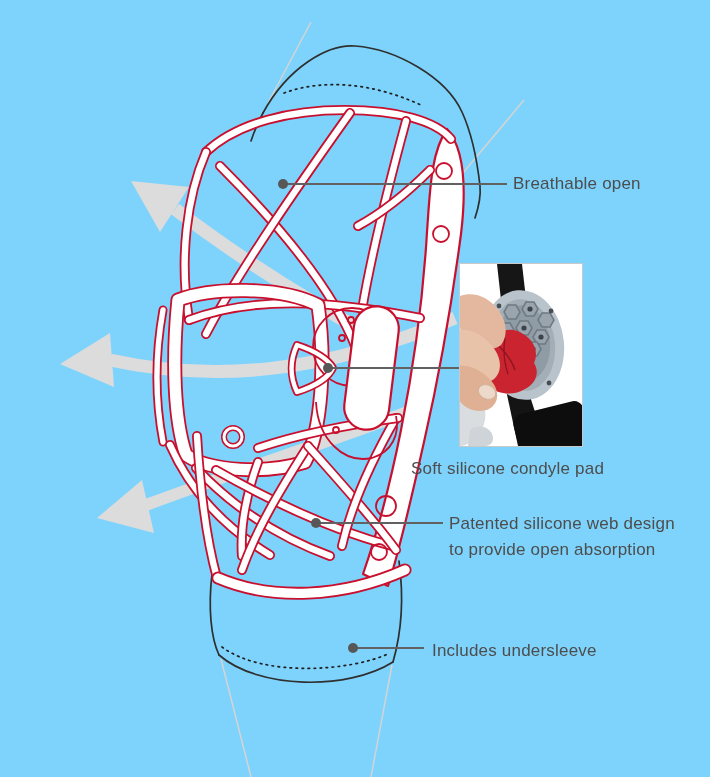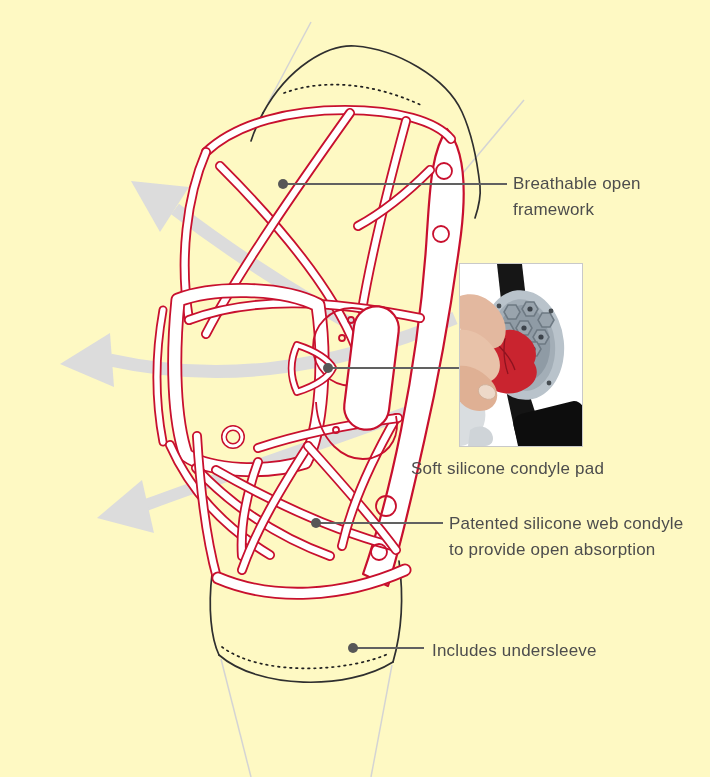--- a/index.html
+++ b/index.html
@@ -1,16 +1,16 @@
 <!DOCTYPE html>
 <html><head>
 <meta charset="utf-8">
 <style>
   html,body{margin:0;padding:0;background:#fff;}
-  .stage{position:relative;width:710px;height:777px;background:#fef9c3;overflow:hidden;
+  .stage{position:relative;width:710px;height:777px;background:#7dd3fc;overflow:hidden;
          font-family:"Liberation Sans",sans-serif;}
   svg{position:absolute;left:0;top:0;}
   
   .st{fill:none;stroke:#c8102e;stroke-linecap:round;stroke-linejoin:round;}
   .thin{fill:none;stroke:#c8102e;stroke-width:1.8;}
   .fillshape{fill:#ffffff;stroke:#c8102e;stroke-width:2.2;stroke-linejoin:round;}
   .leg{fill:none;stroke:#2f2f2f;stroke-width:1.7;stroke-linecap:round;}
   .legdot{fill:none;stroke:#1f1f1f;stroke-width:1.7;stroke-dasharray:1.6 4.4;stroke-linecap:round;}
   .fade{fill:none;stroke:#d4d4d4;stroke-width:1.5;}
   .arrowhead{fill:#dcdcdc;}
@@ -178,29 +178,28 @@
     <circle class="ldot" cx="328" cy="368" r="5"></circle>
     <line class="leader" x1="316" y1="523" x2="443" y2="523"></line>
     <circle class="ldot" cx="316" cy="523" r="5"></circle>
     <line class="leader" x1="353" y1="648" x2="424" y2="648"></line>
     <circle class="ldot" cx="353" cy="648" r="5"></circle>
   </g>
 </svg>
 
 <div class="callout" style="left:513px;top:171px">
   <div>Breathable open</div>
-  <div>framework</div>
 </div>
 
 <div class="callout" style="left:411px;top:456px">
   <div>Soft silicone condyle pad</div>
 </div>
 
 <div class="callout" style="left:449px;top:511px">
-  <div>Patented silicone web condyle</div>
+  <div>Patented silicone web design</div>
   <div>to provide open absorption</div>
 </div>
 
 <div class="callout" style="left:432px;top:638px">
   <div>Includes undersleeve</div>
 </div>
 
 </div>
 
 </body></html>

